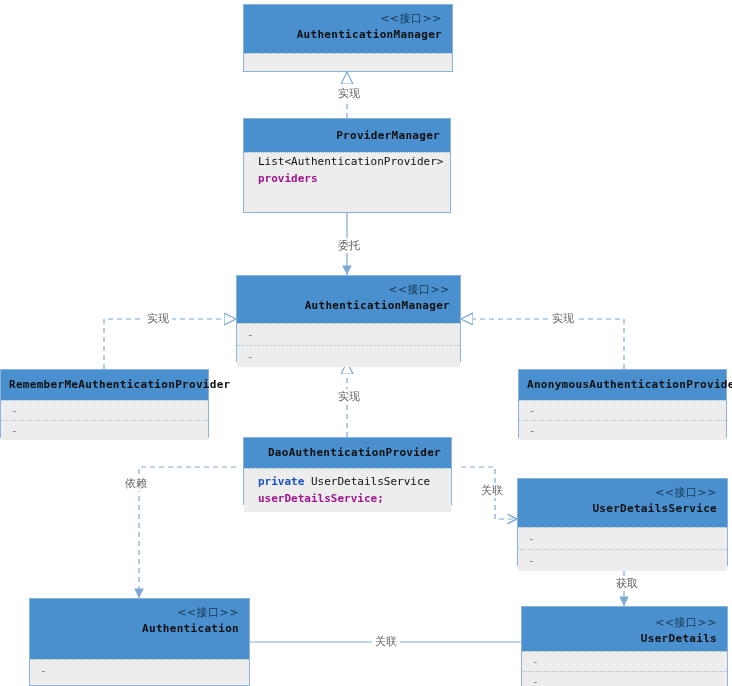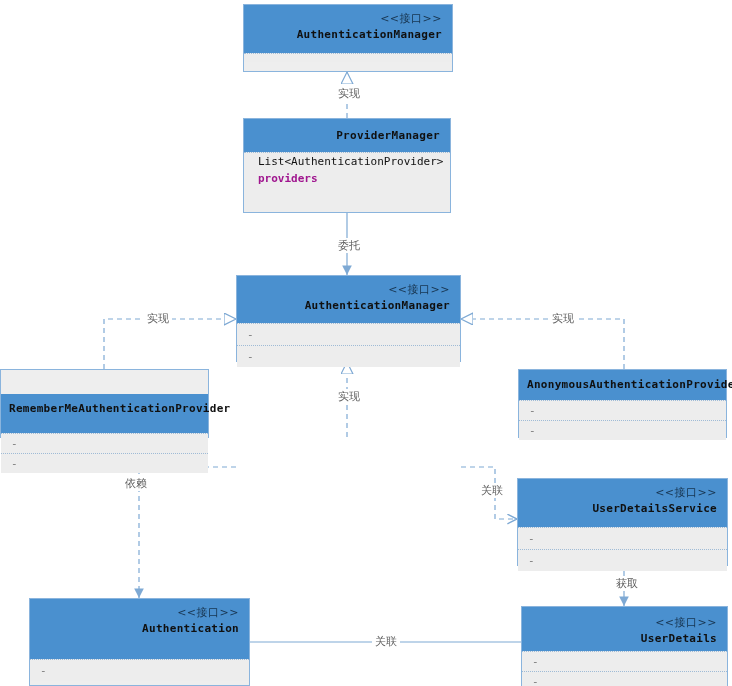--- a/index.html
+++ b/index.html
@@ -128,21 +128,21 @@
       <div class="compartment first">
         <span class="dash">-</span>
       </div>
       <div class="compartment">
         <span class="dash">-</span>
       </div>
     </div>
   </div>
 
   <div class="uml-class" style="left:0px;top:369px;width:209px;height:69px;">
-    <div class="uml-head" style="height:39px;padding:7px 8px;margin-top:24px;">
+    <div class="uml-head" style="height:30px;padding:7px 8px;">
       <div class="cname">RememberMeAuthenticationProvider</div>
     </div>
     <div class="uml-body">
       <div class="compartment first" style="padding:3px 10px;">
         <span class="dash">-</span>
       </div>
       <div class="compartment" style="padding:3px 10px;">
         <span class="dash">-</span>
       </div>
     </div>
@@ -155,20 +155,36 @@
     <div class="uml-body">
       <div class="compartment first" style="padding:3px 10px;">
         <span class="dash">-</span>
       </div>
       <div class="compartment" style="padding:3px 10px;">
         <span class="dash">-</span>
       </div>
     </div>
   </div>
 
+  <div class="uml-class" style="left:243px;top:437px;width:209px;height:68px;">
+    <div class="uml-head" style="height:30px;padding:7px 10px;">
+      <div class="cname">DaoAuthenticationProvider</div>
+    </div>
+    <div class="uml-body">
+      <div class="attr" style="padding:5px 10px 5px 14px;">
+        <div>
+          <span class="kw">private</span>
+          <span class="ty">UserDetailsService</span>
+        </div>
+        <div>
+          <span class="fld">userDetailsService;</span>
+        </div>
+      </div>
+    </div>
+  </div>
 
   <div class="uml-class" style="left:517px;top:478px;width:211px;height:88px;">
     <div class="uml-head" style="height:48px;">
       <div class="stereotype">&lt;&lt;接口&gt;&gt;</div>
       <div class="cname">UserDetailsService</div>
     </div>
     <div class="uml-body">
       <div class="compartment first">
         <span class="dash">-</span>
       </div>

